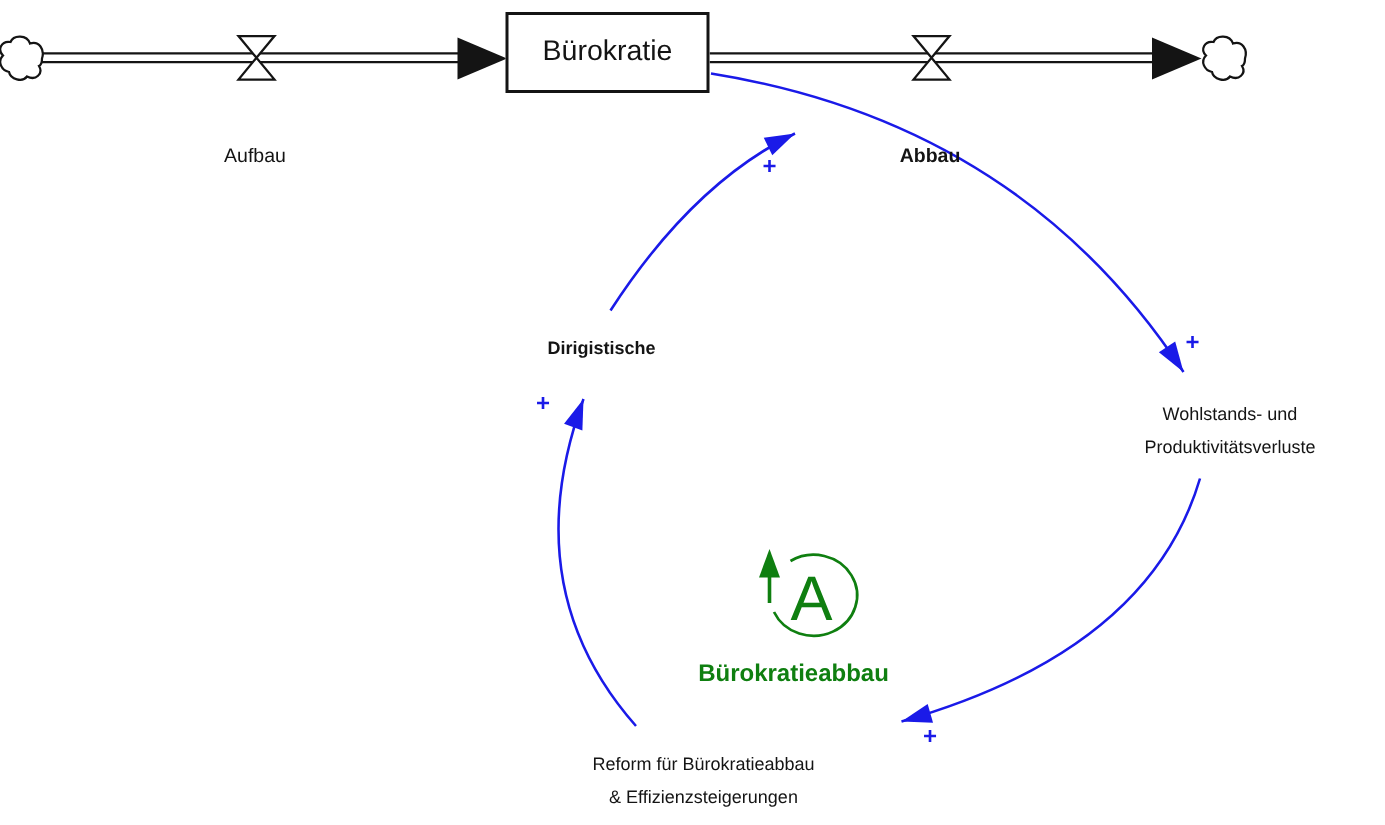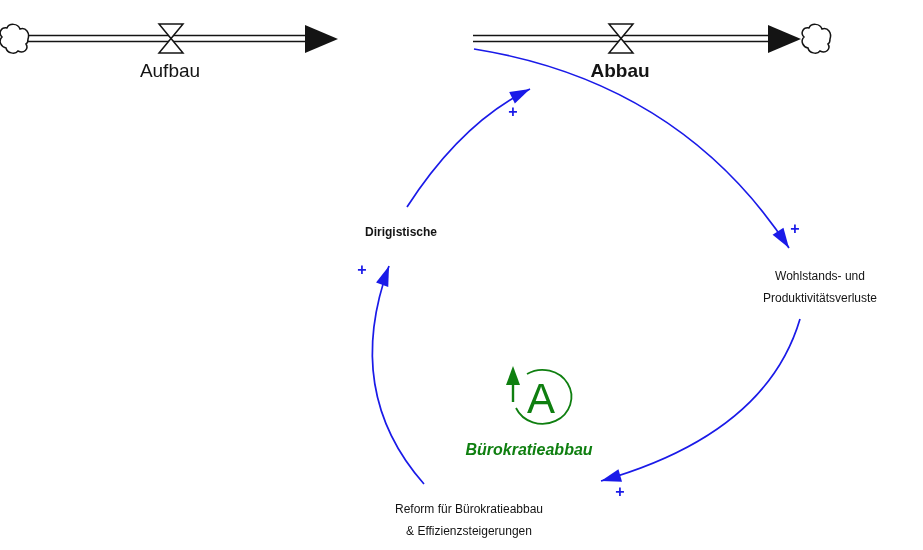--- a/index.html
+++ b/index.html
@@ -19,21 +19,21 @@
   .canvas svg{position:absolute;left:0;top:0;}
   .label{
     position:absolute;
     transform:translate(-50%,-50%);
     text-align:center;
     white-space:nowrap;
     font-size:12px;
     line-height:22px;
     color:var(--ink);
   }
-  .flow-label{font-size:19px;}
+  .flow-label{font-size:13px;margin-top:33px;}
   .bold{font-weight:700;}
   .stock-box{
     position:absolute;
     left:337px;top:8px;width:136px;height:54px;
     box-sizing:border-box;
     border:2px solid #141414;
     background:#ffffff;
     display:flex;align-items:center;justify-content:center;
     font-size:19px;
   }
@@ -51,21 +51,20 @@
     color:var(--green);
     font-size:42px;
     line-height:42px;
   }
   .loop-label{
     position:absolute;
     transform:translate(-50%,-50%);
     color:var(--green);
     font-size:16px;
     font-weight:700;
-    font-style:italic;
     white-space:nowrap;
     text-align:right;
   }
 </style>
 </head>
 <body>
 
 <div class="canvas">
 
   <svg width="923" height="550" viewBox="0 0 923 550">
@@ -98,20 +97,23 @@
       <path d="M 407 207 Q 462 122 530 89" marker-end="url(#blueArrow)"></path>
     </g>
 
     <g stroke="#0f7f10" fill="none">
       <path stroke-width="1.8" d="M 516 408 A 29 27 0 1 0 527 374"></path>
       <line stroke-width="2.4" x1="513" y1="402" x2="513" y2="381"></line>
       <path stroke="none" fill="#0f7f10" d="M 506 385 L 520 385 L 513 366 Z"></path>
     </g>
   </svg>
 
+  <div class="stock-box">
+    <span>Bürokratie</span>
+  </div>
 
   <div class="label flow-label" style="left:170px;top:71px;">Aufbau</div>
   <div class="label flow-label" style="left:620px;top:71px;font-weight:bold;">Abbau</div>
 
   <div class="label bold" style="left:401px;top:232px;">
     <div>Dirigistische</div>
   </div>
 
   <div class="label" style="left:820px;top:287px;">
     <div>Wohlstands- und</div>

